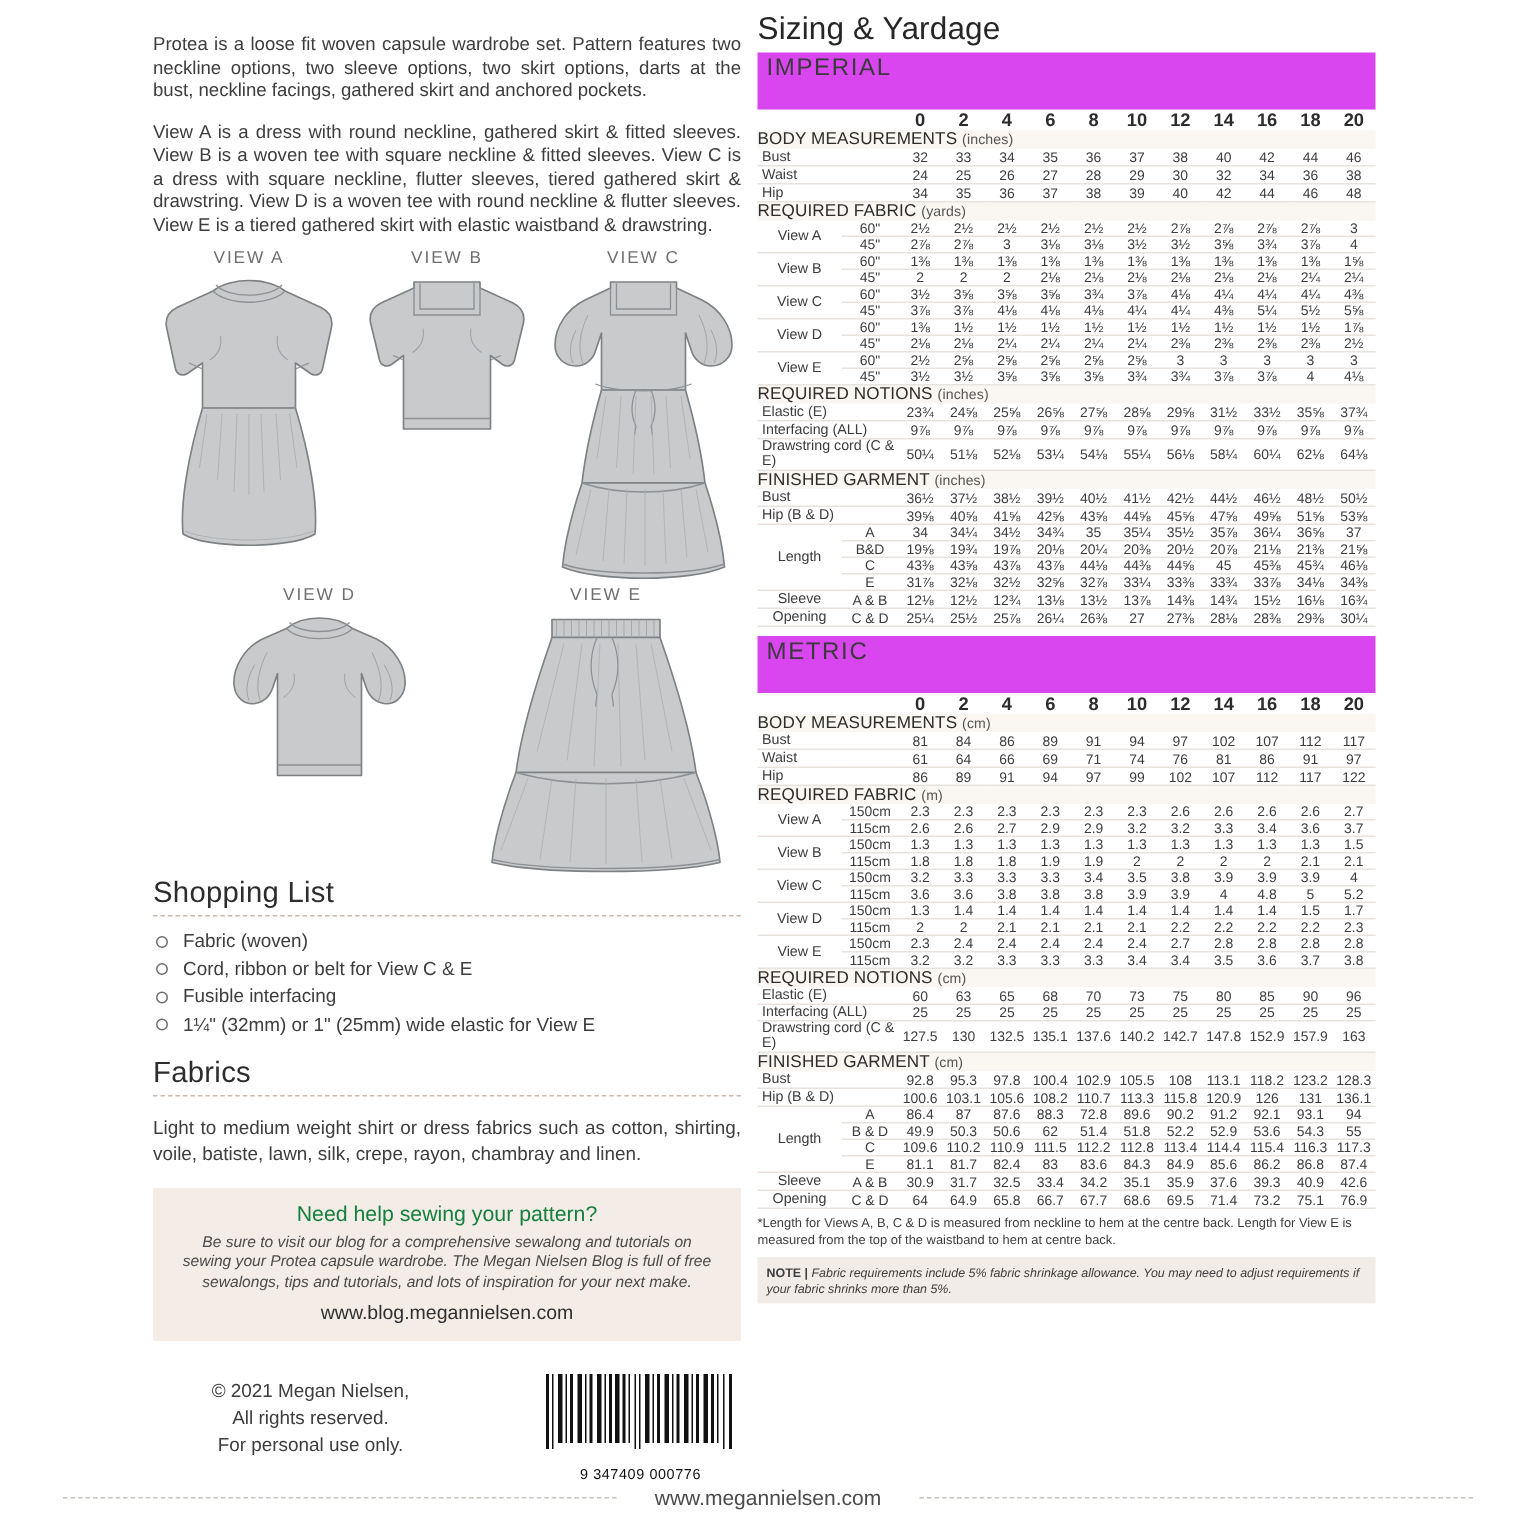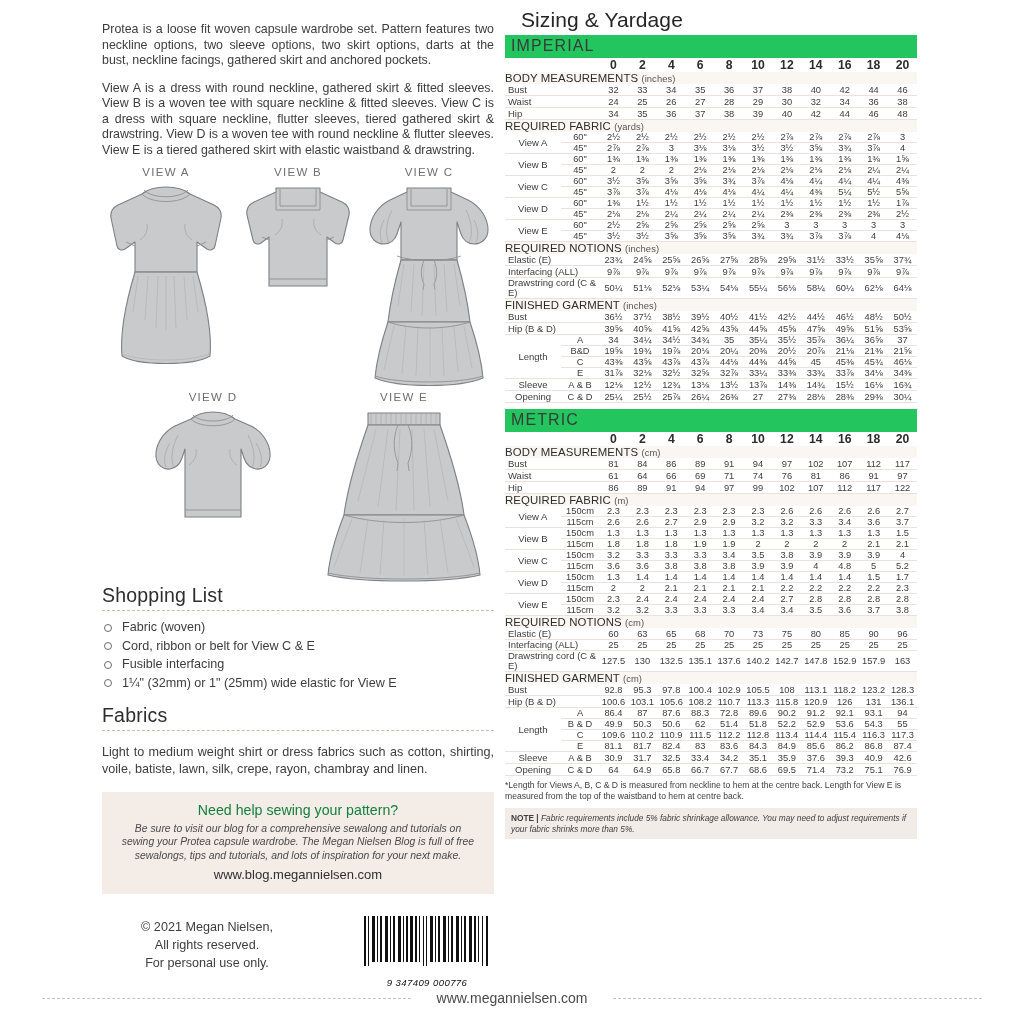--- a/index.html
+++ b/index.html
@@ -38,22 +38,22 @@
   .help-url{font-size:13px;color:#2f2f2f;margin-top:4px;}
 
   .copy{font-size:12.6px;line-height:18px;color:#3d3d3d;text-align:center;}
 
   
   .barcode-wrap{position:absolute;}
   .bc-digits{font-size:9.6px;letter-spacing:.4px;color:#111;text-align:center;font-family:"Liberation Sans",sans-serif;margin-top:1px;}
 
   
   .right{position:absolute;left:505px;top:8px;width:412px;}
-  .title{font-size:21px;color:#262626;letter-spacing:.1px;margin:0 0 3px 16px;font-weight:400;}
-  .unitbar{background:#22c55e;color:#3a3a3a;font-size:16px;letter-spacing:1.1px;padding:2px 6px 3px 6px;}
+  .title{font-size:21px;color:#262626;letter-spacing:.1px;margin:0 0 3px 0;font-weight:400;}
+  .unitbar{background:#d946ef;color:#3a3a3a;font-size:16px;letter-spacing:1.1px;padding:2px 6px 18px 6px;}
 
   table.sz{width:100%;border-collapse:collapse;font-size:9.3px;color:#3c3c3c;table-layout:fixed;}
   table.sz td,table.sz th{padding:0;}
   .colhead td{font-size:12.2px;font-weight:bold;color:#2c2c2c;text-align:center;padding:2px 0 3px 0;}
   .grp td{font-size:11.4px;color:#2d2d2d;padding:2px 0 2px 3px;letter-spacing:.1px;}
   .grp td span.u{font-size:9.4px;color:#555;}
   .grp{background:#faf6f2;}
   .dat td{text-align:center;padding:2.1px 0;border-bottom:1px solid #e8e3de;}
   .dat td.lab{text-align:left;padding-left:3px;font-size:9.5px;color:#3c3c3c;}
   .dat td.sub{text-align:center;font-size:9.3px;}
@@ -230,21 +230,21 @@
       <div class="help-body">Be sure to visit our blog for a comprehensive sewalong and tutorials on sewing your Protea capsule wardrobe. The Megan Nielsen Blog is full of free sewalongs, tips and tutorials, and lots of inspiration for your next make.</div>
       <div class="help-url">www.blog.megannielsen.com</div>
     </div>
 
     <div style="position:relative;height:96px;margin-top:14px;">
       <div class="copy" style="position:absolute;left:0;top:10px;width:210px;">
         <div>© 2021 Megan Nielsen,</div>
         <div>All rights reserved.</div>
         <div>For personal use only.</div>
       </div>
-      <div class="barcode-wrap" style="left:256px;top:6px;width:138px;font-style:italic;">
+      <div class="barcode-wrap" style="left:256px;top:6px;width:138px;">
         <svg width="138" height="58" viewBox="0 0 138 58">
           <rect x="0" y="0" width="138" height="58" fill="#ffffff"></rect>
           <g fill="#111111">
             <rect x="6" y="2" width="2" height="50"></rect>
               <rect x="10" y="2" width="1" height="50"></rect>
             <rect x="14" y="2" width="3" height="46"></rect>
               <rect x="19" y="2" width="1" height="46"></rect>
             <rect x="22" y="2" width="2" height="46"></rect>
               <rect x="27" y="2" width="3" height="46"></rect>
             <rect x="32" y="2" width="1" height="46"></rect>

